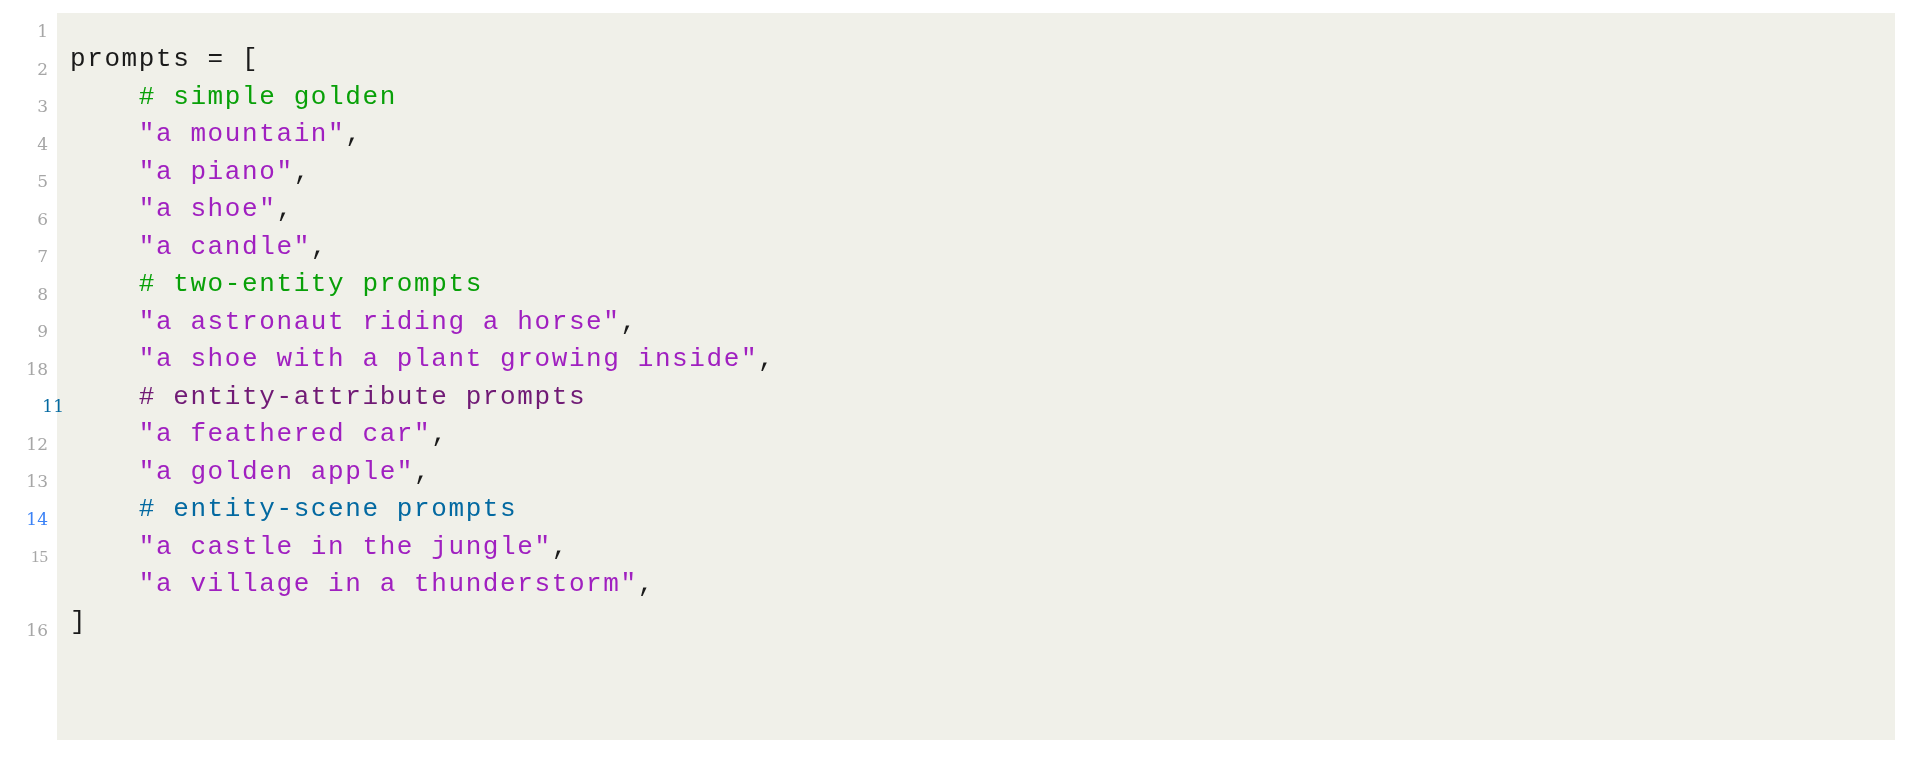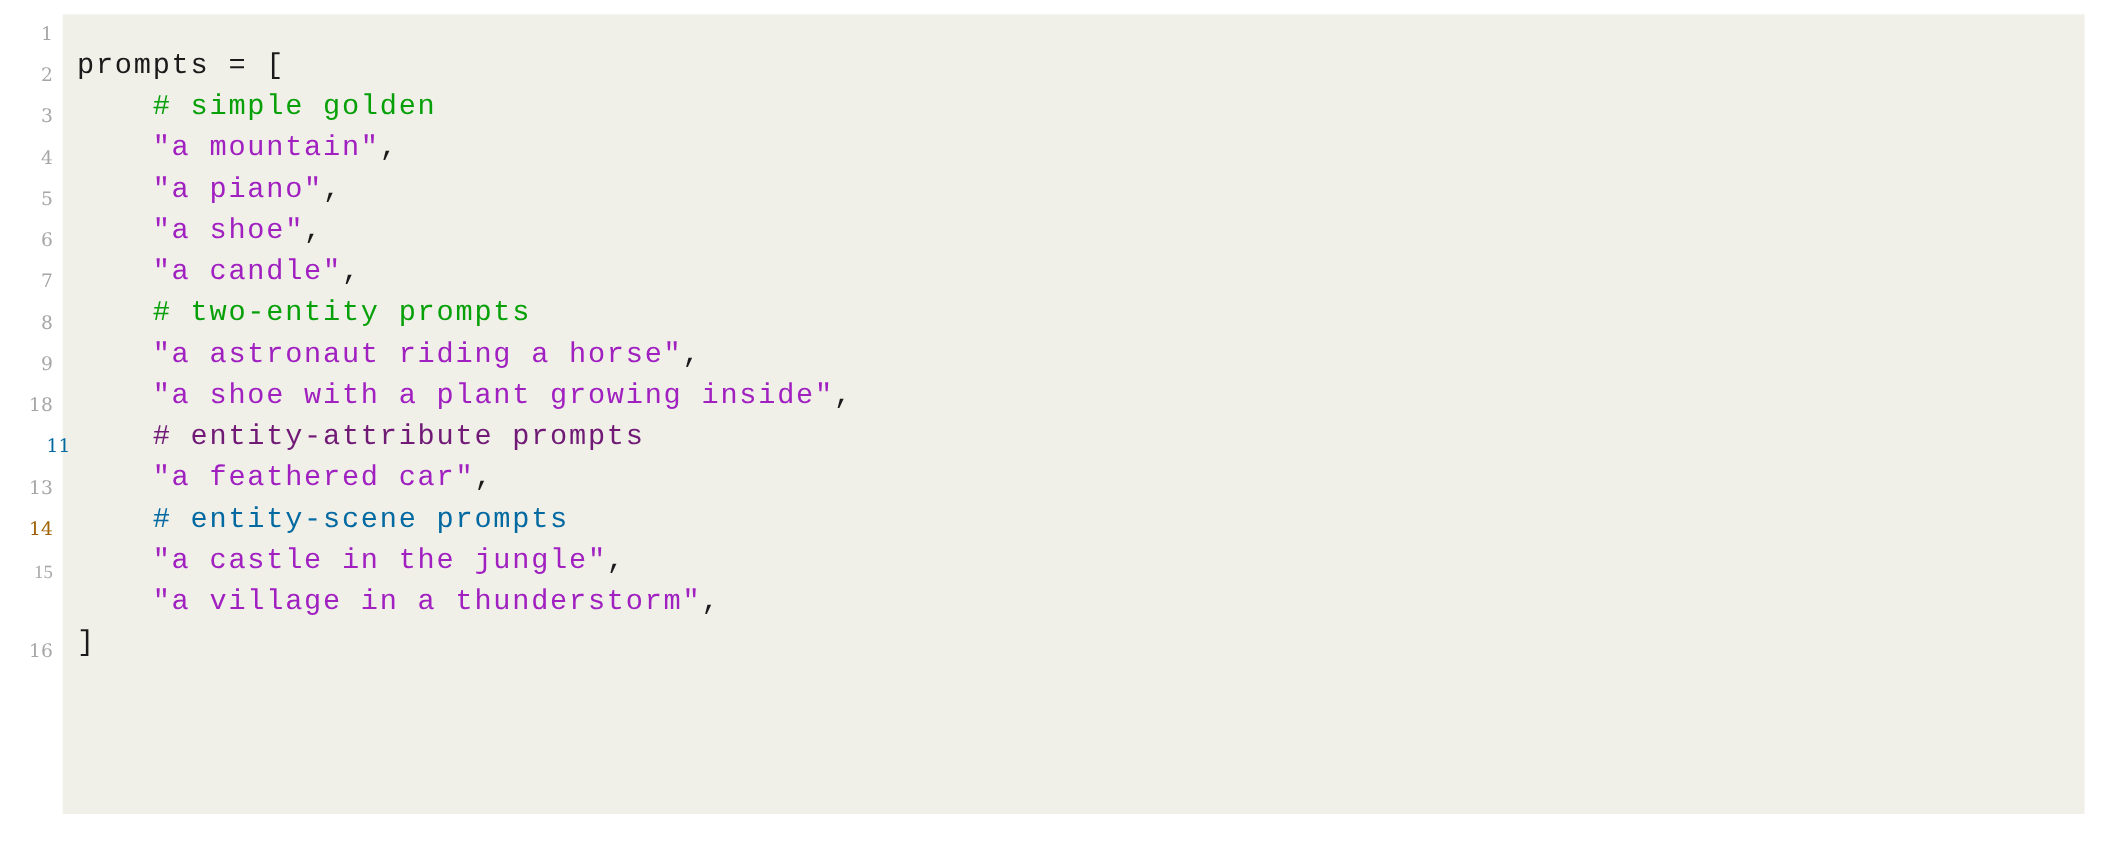--- a/index.html
+++ b/index.html
@@ -86,18 +86,19 @@
       <div class="code-line"><span class="line-number" style="color: rgb(166, 166, 166);">2</span><span class="line-code"><span class="tok-plain" style="color: rgb(26, 26, 26);">    </span><span class="tok-comment" style="color: rgb(8, 160, 8);"># simple golden</span></span></div>
       <div class="code-line"><span class="line-number" style="color: rgb(166, 166, 166);">3</span><span class="line-code"><span class="tok-plain" style="color: rgb(26, 26, 26);">    </span><span class="tok-string" style="color: rgb(160, 32, 192);">"a mountain"</span><span class="tok-plain" style="color: rgb(26, 26, 26);">,</span></span></div>
       <div class="code-line"><span class="line-number" style="color: rgb(166, 166, 166);">4</span><span class="line-code"><span class="tok-plain" style="color: rgb(26, 26, 26);">    </span><span class="tok-string" style="color: rgb(160, 32, 192);">"a piano"</span><span class="tok-plain" style="color: rgb(26, 26, 26);">,</span></span></div>
       <div class="code-line"><span class="line-number" style="color: rgb(166, 166, 166);">5</span><span class="line-code"><span class="tok-plain" style="color: rgb(26, 26, 26);">    </span><span class="tok-string" style="color: rgb(160, 32, 192);">"a shoe"</span><span class="tok-plain" style="color: rgb(26, 26, 26);">,</span></span></div>
       <div class="code-line"><span class="line-number" style="color: rgb(166, 166, 166);">6</span><span class="line-code"><span class="tok-plain" style="color: rgb(26, 26, 26);">    </span><span class="tok-string" style="color: rgb(160, 32, 192);">"a candle"</span><span class="tok-plain" style="color: rgb(26, 26, 26);">,</span></span></div>
       <div class="code-line"><span class="line-number" style="color: rgb(166, 166, 166);">7</span><span class="line-code"><span class="tok-plain" style="color: rgb(26, 26, 26);">    </span><span class="tok-comment" style="color: rgb(8, 160, 8); text-align: right;"># two-entity prompts</span></span></div>
       <div class="code-line"><span class="line-number" style="color: rgb(166, 166, 166);">8</span><span class="line-code"><span class="tok-plain" style="color: rgb(26, 26, 26);">    </span><span class="tok-string" style="color: rgb(160, 32, 192);">"a astronaut riding a horse"</span><span class="tok-plain" style="color: rgb(26, 26, 26);">,</span></span></div>
       <div class="code-line"><span class="line-number" style="color: rgb(166, 166, 166);">9</span><span class="line-code"><span class="tok-plain" style="color: rgb(26, 26, 26);">    </span><span class="tok-string" style="color: rgb(160, 32, 192);">"a shoe with a plant growing inside"</span><span class="tok-plain" style="color: rgb(26, 26, 26);">,</span></span></div>
       <div class="code-line"><span class="line-number" style="color: rgb(166, 166, 166);">18</span><span class="line-code"><span class="tok-plain" style="color: rgb(26, 26, 26);">    </span><span class="tok-comment" style="color: #701a75;"># entity-attribute prompts</span></span></div>
       <div class="code-line"><span class="line-number" style="color: #0369a1; padding-left: 16px;">11</span><span class="line-code"><span class="tok-plain" style="color: rgb(26, 26, 26);">    </span><span class="tok-string" style="color: rgb(160, 32, 192);">"a feathered car"</span><span class="tok-plain" style="color: rgb(26, 26, 26);">,</span></span></div>
+      <div class="code-line"><span class="line-number" style="color: rgb(166, 166, 166);">12</span><span class="line-code"><span class="tok-plain" style="color: rgb(26, 26, 26);">    </span><span class="tok-string" style="color: rgb(160, 32, 192);">"a golden apple"</span><span class="tok-plain" style="color: rgb(26, 26, 26);">,</span></span></div>
       <div class="code-line"><span class="line-number" style="color: rgb(166, 166, 166);">13</span><span class="line-code"><span class="tok-plain" style="color: rgb(26, 26, 26);">    </span><span class="tok-comment" style="color: #0369a1;"># entity-scene prompts</span></span></div>
-      <div class="code-line"><span class="line-number" style="color: #a16207;">14</span><span class="line-code"><span class="tok-plain" style="color: rgb(26, 26, 26);">    </span><span class="tok-string" style="color: rgb(160, 32, 192);">"a castle in the jungle"</span><span class="tok-plain" style="color: rgb(26, 26, 26);">,</span></span></div>
+      <div class="code-line"><span class="line-number" style="color: #3b82f6;">14</span><span class="line-code"><span class="tok-plain" style="color: rgb(26, 26, 26);">    </span><span class="tok-string" style="color: rgb(160, 32, 192);">"a castle in the jungle"</span><span class="tok-plain" style="color: rgb(26, 26, 26);">,</span></span></div>
       <div class="code-line"><span class="line-number" style="color: rgb(166, 166, 166); font-family: Liberation Serif, serif;">15</span><span class="line-code"><span class="tok-plain" style="color: rgb(26, 26, 26);">    </span><span class="tok-string" style="color: rgb(160, 32, 192);">"a village in a thunderstorm"</span><span class="tok-plain" style="color: rgb(26, 26, 26);">,</span></span></div>
       <div class="code-line"><span class="line-number" style="color: rgb(166, 166, 166); margin-top: 36px;">16</span><span class="line-code"><span class="tok-plain" style="color: rgb(26, 26, 26);">]</span></span></div>
     </div>
 </div>
 
 </body></html>

